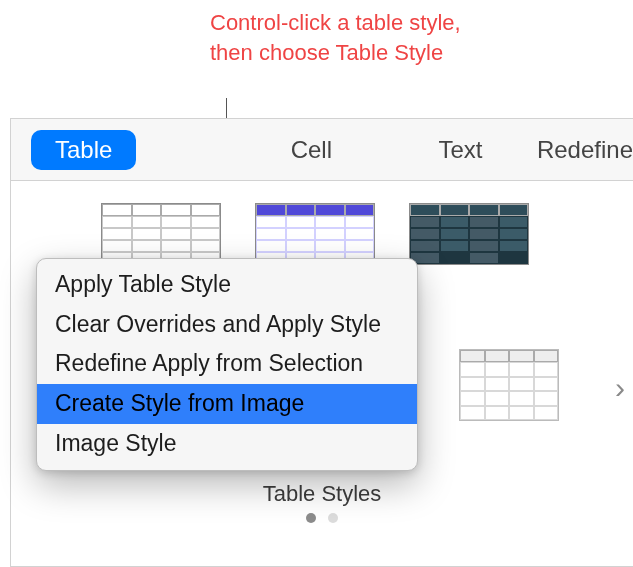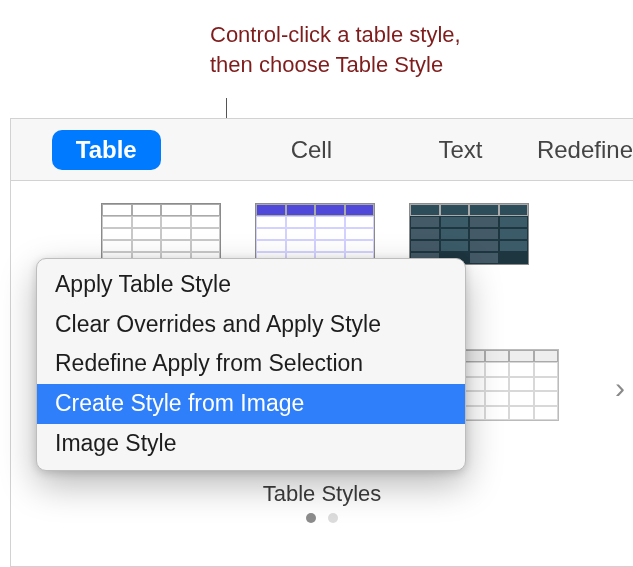--- a/index.html
+++ b/index.html
@@ -6,25 +6,25 @@
 body {
   width: 633px;
   height: 567px;
   font-family: -apple-system, "Helvetica Neue", Helvetica, Arial, sans-serif;
   background: #fff;
   position: relative;
   overflow: hidden;
 }
 .callout {
   position: absolute;
-  top: 20px;
+  top: 8px;
   left: 210px;
   font-size: 22px;
   line-height: 1.35;
-  color: #7f1d1d;
+  color: #ef4444;
 }
 .callout-line {
   position: absolute;
   left: 226px;
   top: 98px;
   width: 1px;
   height: 140px;
   background: #555;
 }
 .panel {
@@ -63,21 +63,21 @@
   width: 1px;
   background: #c8c8c8;
 }
 .tab-pill {
   background: #007aff;
   color: #fff;
   padding: 6px 24px;
   border-radius: 10px;
   font-size: 24px;
 }
-.tab.active { padding-left:20px; justify-content:center;font-weight:bold; }
+.tab.active { padding-left:20px; justify-content:flex-start; }
 .styles-area {
   position: relative;
   padding: 22px 28px 12px 28px;
   height: calc(100% - 62px);
 }
 .thumbs {
   display: flex;
   gap: 34px;
   position: absolute;
   left: 90px;
@@ -147,38 +147,38 @@
 }
 .dot{
   width:10px;height:10px;border-radius:50%;
   background:#dcdcdc;
 }
 .dot.active{ background:#8c8c8c;}
 .context-menu {
   position: absolute;
   left: 36px;
   top: 258px;
-  width: 430px;
+  width: 382px;
   background: #f6f6f6;
   border: 1px solid #bdbdbd;
   border-radius: 10px;
   padding: 6px 0;
   box-shadow: 0 14px 36px rgba(0,0,0,0.28), 0 2px 8px rgba(0,0,0,0.15);
   z-index: 50;
 }
 .menu-item {
   padding: 4px 18px;
   font-size: 23px;
   color: #1d1d1d;
   cursor: pointer;
   line-height:1.38;
 }
 .menu-item.highlight {
   background: #2f7ffb;
-  color: #ffffff;
+  color: #000000;
 }
 </style>
 </head>
 <body>
 
 <div class="callout">
   <div>Control-click a table style,</div>
   <div>then choose Table Style</div>
 </div>
 <div class="callout-line"></div>

